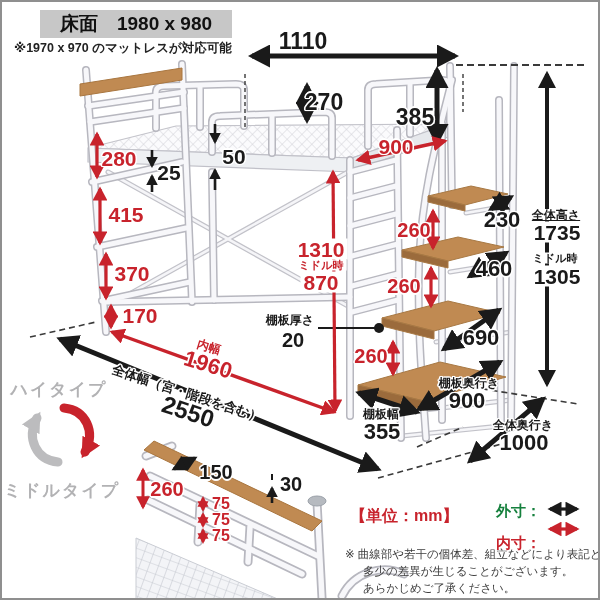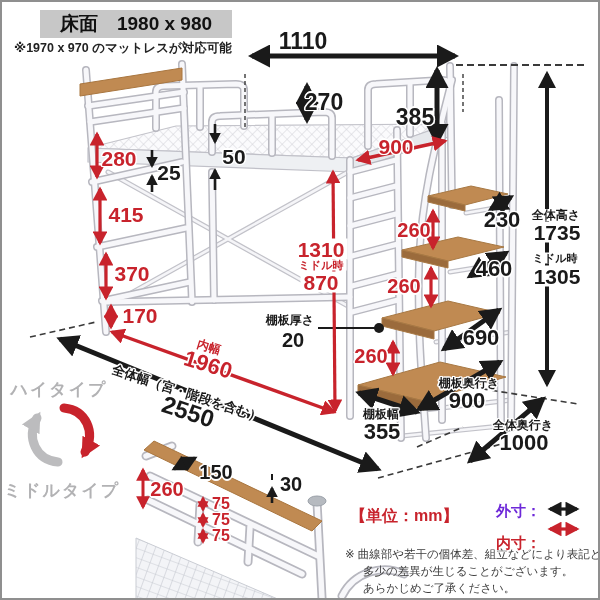--- a/index.html
+++ b/index.html
@@ -2,21 +2,21 @@
 <html><head>
 <meta charset="utf-8">
 <style>
   html,body{margin:0;padding:0;}
   #stage{position:relative;width:600px;height:600px;background:#ffffff;overflow:hidden;
          font-family:"Liberation Sans","DejaVu Sans",sans-serif;}
   #frame-border{position:absolute;inset:0;border:2px solid #8f8f8f;pointer-events:none;z-index:50;}
   svg{position:absolute;left:0;top:0;}
   .lbl{position:absolute;transform:translate(-50%,-50%);font-weight:700;white-space:nowrap;
        line-height:1;color:#1a1a1a;z-index:20;}
-  .tlbl{position:absolute;white-space:nowrap;font-weight:700;line-height:1.3;color:#6d28d9;z-index:20;}
+  .tlbl{position:absolute;white-space:nowrap;font-weight:700;line-height:1.3;color:#15803d;z-index:20;}
   .red{color:#c8232c;}
   .gray{color:#b2b2b4;}
   .plain{font-weight:400;color:#3c3c3c;}
   .halo{text-shadow:0 0 2px #fff,0 0 2px #fff,-1.5px 0 0 #fff,1.5px 0 0 #fff,0 -1.5px 0 #fff,0 1.5px 0 #fff,
         -1px -1px 0 #fff,1px 1px 0 #fff,1px -1px 0 #fff,-1px 1px 0 #fff;}
   .whitebg{background:#fff;padding:0 3px;}
   .rot17{transform:translate(-50%,-50%) rotate(17deg);}
   .rot18{transform:translate(-50%,-50%) rotate(18deg);}
   .f11{font-size:11px;} .f12{font-size:12px;} .f13{font-size:13px;} .f16{font-size:16px;}
   .f17{font-size:17px;letter-spacing:2px;} .f20{font-size:20px;} .f21{font-size:21px;}
@@ -236,21 +236,21 @@
 <div class="lbl f22 halo" style="left:502px;top:220px;">230</div>
 <div class="lbl f22 halo" style="left:494px;top:269px;">460</div>
 <div class="lbl f22 halo" style="left:481px;top:338px;">690</div>
 <div class="lbl f12 halo" style="left:469px;top:383px;">棚板奥行き</div>
 <div class="lbl f22 halo" style="left:467px;top:401px;">900</div>
 <div class="lbl f12 halo" style="left:381px;top:414px;">棚板幅</div>
 <div class="lbl f22 halo" style="left:382px;top:432px;">355</div>
 <div class="lbl f12 halo" style="left:523px;top:425px;">全体奥行き</div>
 <div class="lbl f22 halo" style="left:524px;top:443px;">1000</div>
 
-<div class="lbl f12 whitebg" style="left:556px;top:215px;">全体高さ</div>
+<div class="lbl f12 whitebg" style="left:556px;top:215px;text-decoration:underline;">全体高さ</div>
 <div class="lbl f21 whitebg" style="left:557px;top:232px;">1735</div>
 <div class="lbl f11 whitebg" style="left:555px;top:258px;">ミドル時</div>
 <div class="lbl f21 whitebg" style="left:557px;top:276px;">1305</div>
 
 <div class="lbl f12 red rot17 halo" style="left:209px;top:347px;">内幅</div>
 <div class="lbl f22 red rot17 halo" style="left:208px;top:365px;">1960</div>
 <div class="lbl f13 rot18 halo" style="left:187px;top:393px;">全体幅（宮・階段を含む）</div>
 <div class="lbl f24 rot18 halo" style="left:188px;top:412px;">2550</div>
 
 <div class="lbl f17 gray" style="left:59px;top:389px;">ハイタイプ</div>

